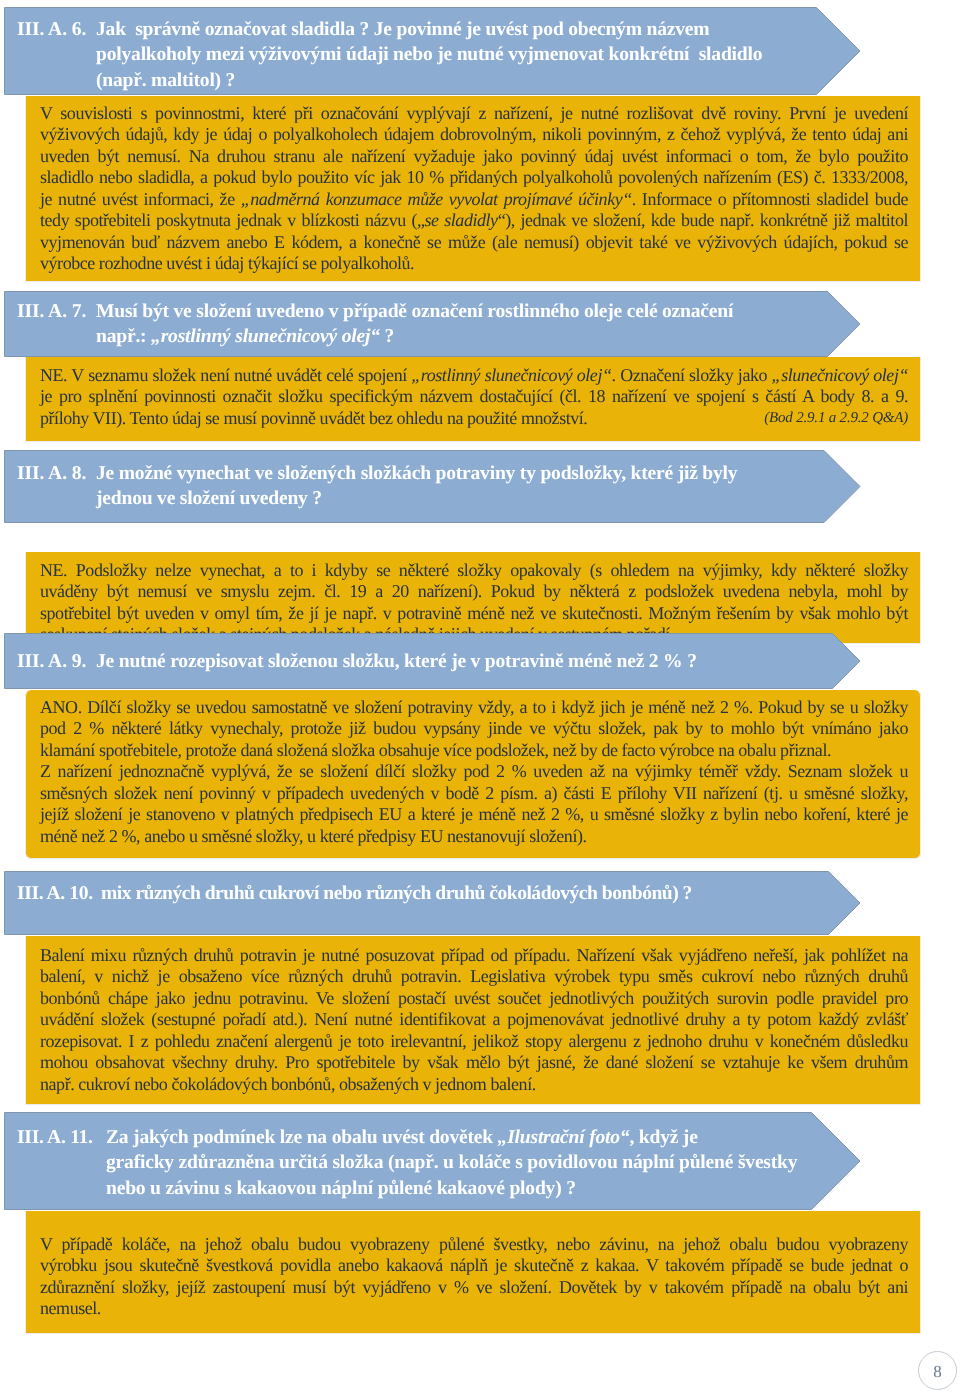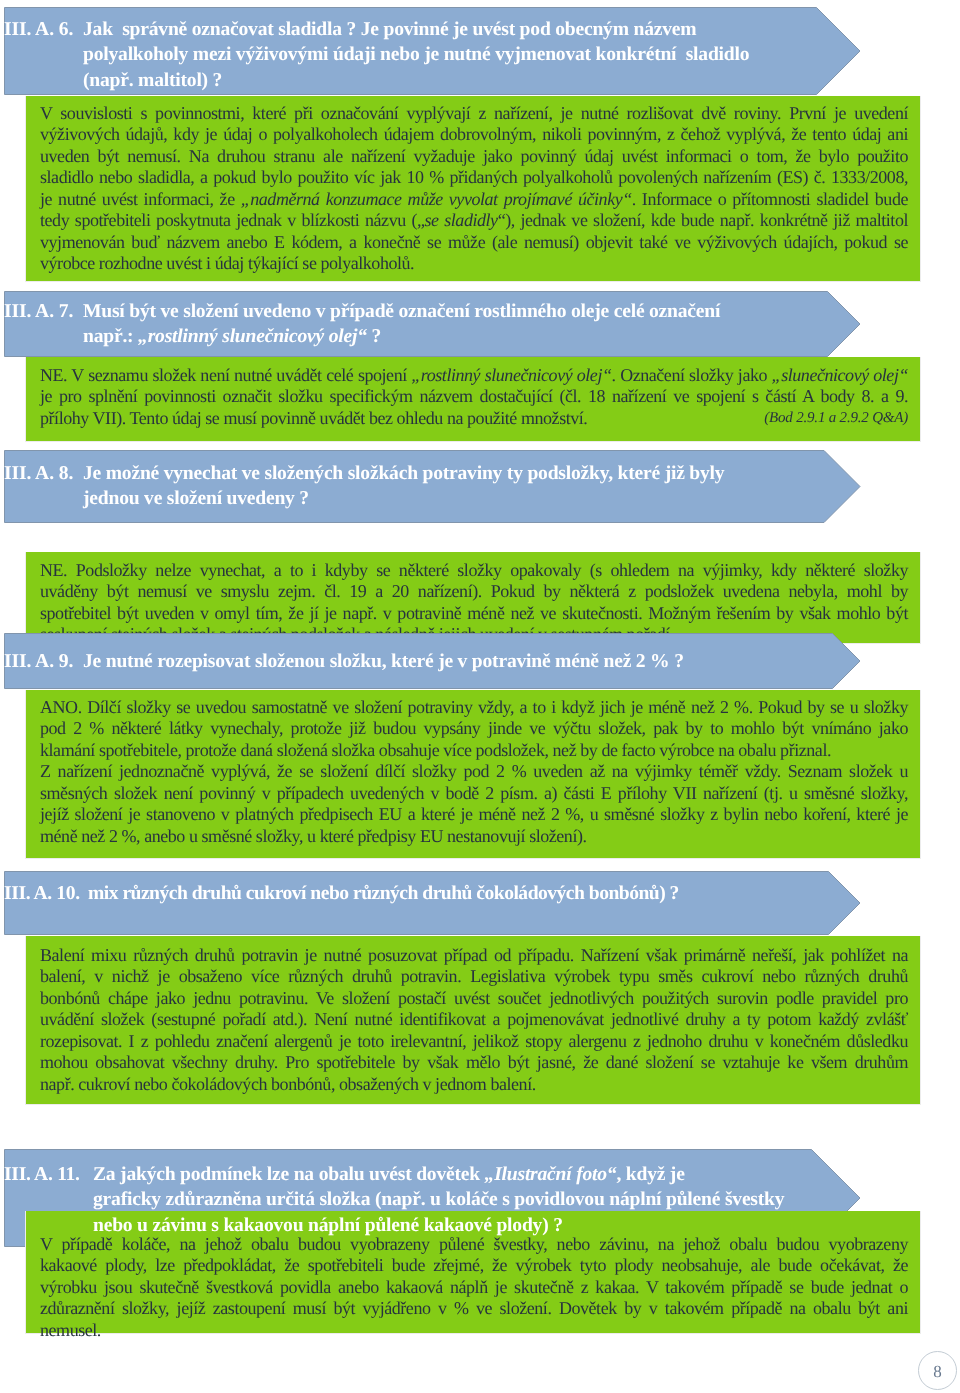--- a/index.html
+++ b/index.html
@@ -25,33 +25,33 @@
     font-size:19.6px;
     letter-spacing:-0.22px;
     line-height:25.1px;
     box-sizing:border-box;
   }
   .qbanner .bg{
     position:absolute;left:0;top:0;right:0;bottom:0;
     z-index:0;
   }
   .qbanner .bg svg{display:block;width:100%;height:100%;}
-  .qrow{position:relative;z-index:1;display:flex;}
+  .qrow{position:relative;z-index:1;display:flex;padding-left:13px;}
   .qnum{flex:0 0 auto;width:80px;white-space:pre;}
   .qtext{flex:1 1 auto;}
   .qline{white-space:pre;}
 
   
   .abox{
     position:absolute;
     left:25px;
     width:896px;
     border:1px solid #ececec;
     border-top:0;
-    background:#84cc16;
+    background:#eab308;
     box-sizing:border-box;
     color:#27333f;
   }
   .abox .inner{
     padding-left:14px;padding-right:12px;
     font-size:18px;
     letter-spacing:-0.45px;
     line-height:21.45px;
   }
   .abox .para{margin:0;}
@@ -166,21 +166,21 @@
             <polygon points="0.5,0.5 828.50,0.5 856.00,28.00 828.50,55.50 0.5,55.50" fill="#8cacd2" stroke="#8195ac" stroke-width="1"></polygon>
           </svg>
         </div>
     <div class="qrow">
       <div class="qnum" style="width:79px;letter-spacing:-0.1px;">III. A. 9.</div>
       <div class="qtext" style="letter-spacing:-0.22px;">
         <div class="qline">Je nutné rozepisovat složenou složku, které je v potravině méně než 2 % ?</div>
       </div>
     </div>
   </div>
-  <div class="abox" style="top:690px;height:169px;">
+  <div class="abox" style="top:690px;height:169px;border-radius:6px;">
     <div class="inner" style="padding-top:7.00px;">
       <div class="para">
         <div class="ln"><span>ANO. Dílčí složky se uvedou samostatně ve složení potraviny vždy, a to i když jich je méně než 2 %. Pokud by se u složky</span></div>
         <div class="ln"><span>pod 2 % některé látky vynechaly, protože již budou vypsány jinde ve výčtu složek, pak by to mohlo být vnímáno jako</span></div>
         <div class="ln last"><span>klamání spotřebitele, protože daná složená složka obsahuje více podsložek, než by de facto výrobce na obalu přiznal.</span></div>
       </div>
       <div class="para">
         <div class="ln"><span>Z nařízení jednoznačně vyplývá, že se složení dílčí složky pod 2 % uveden až na výjimky téměř vždy. Seznam složek u</span></div>
         <div class="ln"><span>směsných složek není povinný v případech uvedených v bodě 2 písm. a) části E přílohy VII nařízení (tj. u směsné složky,</span></div>
         <div class="ln"><span>jejíž složení je stanoveno v platných předpisech EU a které je méně než 2 %, u směsné složky z bylin nebo koření, které je</span></div>
@@ -199,52 +199,51 @@
     <div class="qrow">
       <div class="qnum" style="width:84px;letter-spacing:-0.4px;">III. A. 10.</div>
       <div class="qtext" style="letter-spacing:-0.52px;">
         <div class="qline">mix různých druhů cukroví nebo různých druhů čokoládových bonbónů) ?</div>
       </div>
     </div>
   </div>
   <div class="abox" style="top:936px;height:169px;">
     <div class="inner" style="padding-top:9.00px;">
       <div class="para">
-        <div class="ln"><span>Balení mixu různých druhů potravin je nutné posuzovat případ od případu. Nařízení však primárně neřeší, jak pohlížet na</span></div>
+        <div class="ln"><span>Balení mixu různých druhů potravin je nutné posuzovat případ od případu. Nařízení však vyjádřeno neřeší, jak pohlížet na</span></div>
         <div class="ln"><span>balení, v nichž je obsaženo více různých druhů potravin. Legislativa výrobek typu směs cukroví nebo různých druhů</span></div>
         <div class="ln"><span>bonbónů chápe jako jednu potravinu. Ve složení postačí uvést součet jednotlivých použitých surovin podle pravidel pro</span></div>
         <div class="ln"><span>uvádění složek (sestupné pořadí atd.). Není nutné identifikovat a pojmenovávat jednotlivé druhy a ty potom každý zvlášť</span></div>
         <div class="ln"><span>rozepisovat. I z pohledu značení alergenů je toto irelevantní, jelikož stopy alergenu z jednoho druhu v konečném důsledku</span></div>
         <div class="ln"><span>mohou obsahovat všechny druhy. Pro spotřebitele by však mělo být jasné, že dané složení se vztahuje ke všem druhům</span></div>
         <div class="ln last"><span>např. cukroví nebo čokoládových bonbónů, obsažených v jednom balení.</span></div>
       </div>
     </div>
   </div>
 </section>
 <section class="section">
-  <div class="qbanner" style="top:1112px;height:98px;width:856.50px;padding-top:13.40px;margin-top:37px;">
+  <div class="qbanner" style="top:1112px;height:98px;width:856.50px;padding-top:13.40px;">
     <div class="bg">
           <svg viewBox="0 0 856.50 98" width="856.50" height="98" xmlns="http://www.w3.org/2000/svg">
             <polygon points="0.5,0.5 807.50,0.5 856.00,49.00 807.50,97.50 0.5,97.50" fill="#8cacd2" stroke="#8195ac" stroke-width="1"></polygon>
           </svg>
         </div>
     <div class="qrow">
       <div class="qnum" style="width:89px;letter-spacing:-0.3px;">III. A. 11.</div>
       <div class="qtext" style="letter-spacing:-0.22px;">
         <div class="qline">Za jakých podmínek lze na obalu uvést dovětek <i>„Ilustrační foto“</i>, když je</div>
         <div class="qline">graficky zdůrazněna určitá složka (např. u koláče s povidlovou náplní půlené švestky</div>
         <div class="qline">nebo u závinu s kakaovou náplní půlené kakaové plody) ?</div>
       </div>
     </div>
   </div>
   <div class="abox" style="top:1211px;height:123px;">
     <div class="inner" style="padding-top:23px;">
       <div class="para">
         <div class="ln"><span>V případě koláče, na jehož obalu budou vyobrazeny půlené švestky, nebo závinu, na jehož obalu budou vyobrazeny</span></div>
-        <div class="ln"><span>kakaové plody, lze předpokládat, že spotřebiteli bude zřejmé, že výrobek tyto plody neobsahuje, ale bude očekávat, že</span></div>
         <div class="ln"><span>výrobku jsou skutečně švestková povidla anebo kakaová náplň je skutečně z kakaa. V takovém případě se bude jednat o</span></div>
         <div class="ln"><span>zdůraznění složky, jejíž zastoupení musí být vyjádřeno v % ve složení. Dovětek by v takovém případě na obalu být ani</span></div>
         <div class="ln last"><span>nemusel.</span></div>
       </div>
     </div>
   </div>
 </section>
   <div class="pagenum">
       <span>8</span>
     </div>

